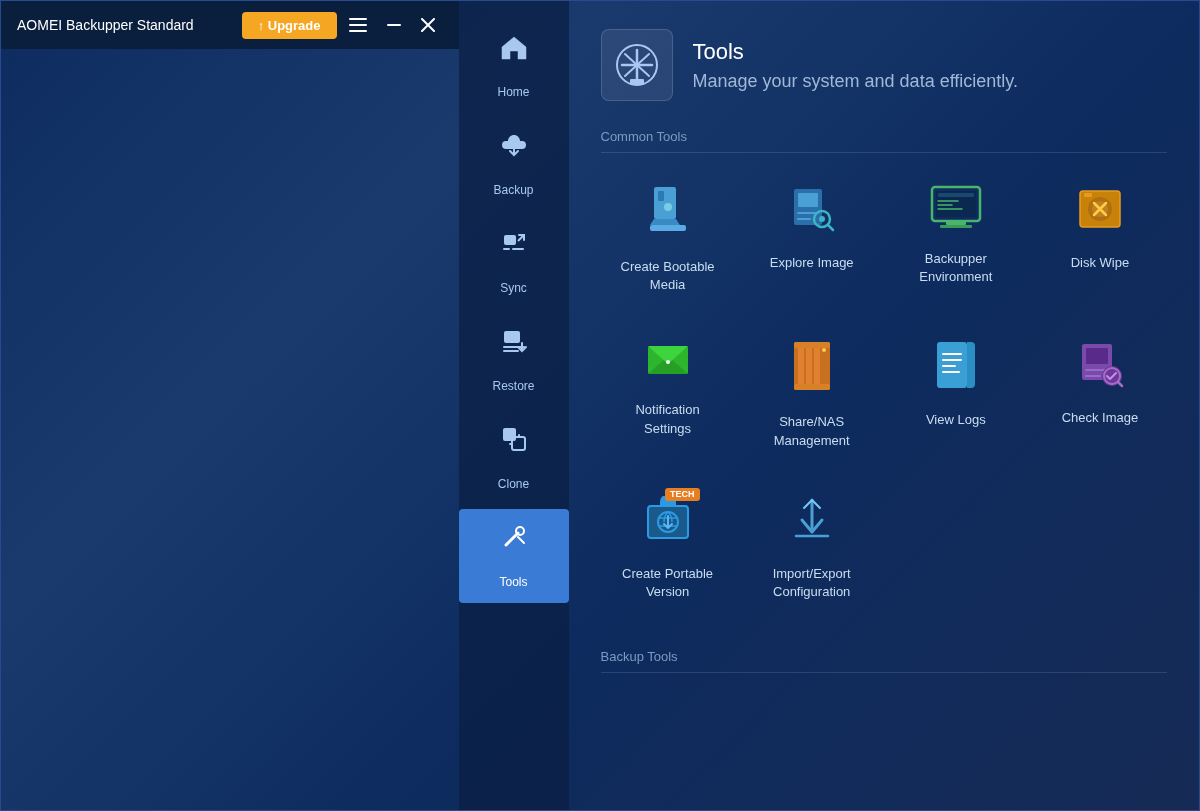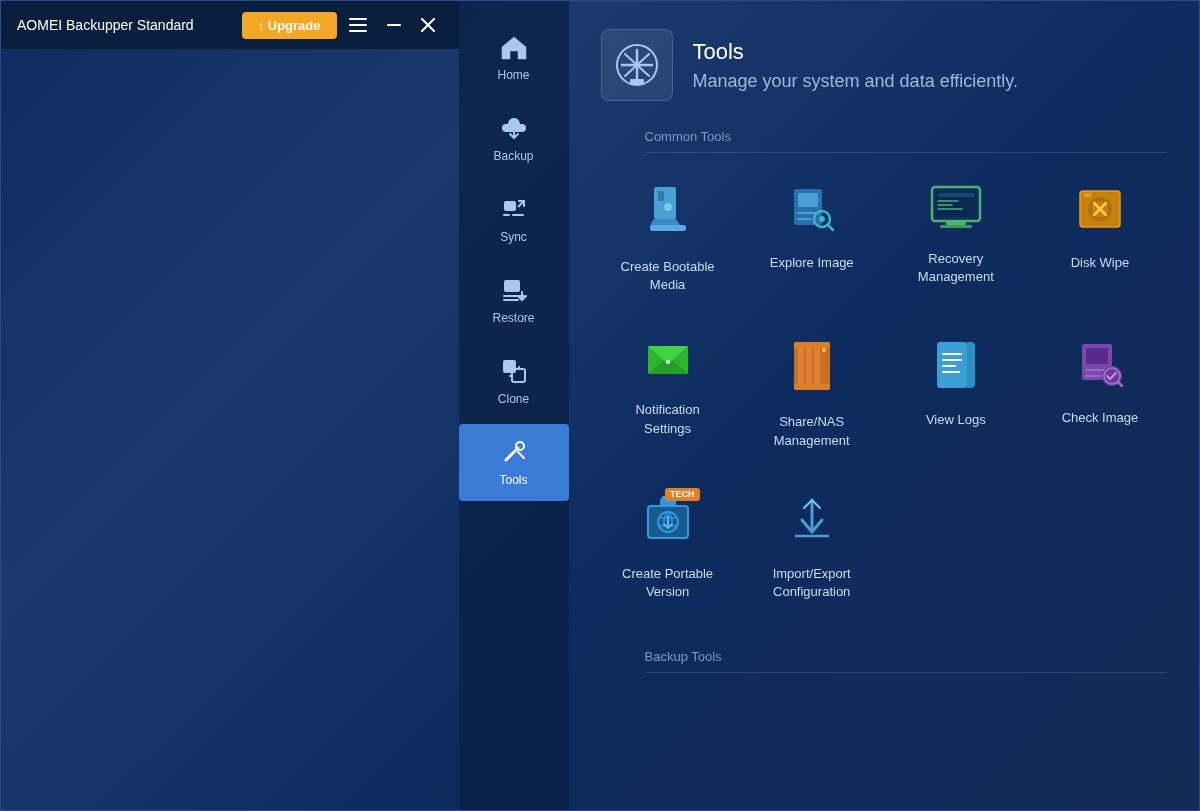--- a/index.html
+++ b/index.html
@@ -89,21 +89,21 @@
 
     .sidebar-item {
       width: 100%;
       display: flex;
       flex-direction: column;
       align-items: center;
       padding: 14px 8px;
       cursor: pointer;
       border-radius: 4px;
       color: #a8c8f0;
-      gap: 3px;
+      gap: 20px;
       transition: background 0.2s;
     }
     .sidebar-item.active {
       background: #3a7bd5;
       color: white;
     }
 
     .sidebar-icon {
       font-size: 24px;
       line-height: 1;
@@ -154,21 +154,20 @@
       color: #a0b8d8;
     }
 
     
     .section-title {
       font-size: 13px;
       color: #7a9bc0;
       margin-bottom: 12px;
       padding-bottom: 8px;
       border-bottom: 1px solid rgba(255,255,255,0.12);
-      margin-left: 44px;
     }
 
     
     .tools-grid {
       display: grid;
       grid-template-columns: repeat(4, 1fr);
       gap: 10px;
       margin-bottom: 32px;
     }
 
@@ -362,21 +361,21 @@
           <div class="tool-icon">
             <svg width="52" height="44" viewBox="0 0 52 44" fill="none">
               <rect x="2" y="2" width="48" height="34" rx="3" fill="none" stroke="#4ab56a" stroke-width="2.5"></rect>
               <rect x="6" y="6" width="40" height="26" rx="1" fill="#0a2850"></rect>
               <rect x="8" y="8" width="36" height="4" rx="1" fill="#1a4870"></rect>
               <path d="M8 16h20M8 20h14M8 24h24" stroke="#4ab56a" stroke-width="1.5" stroke-linecap="round"></path>
               <rect x="16" y="36" width="20" height="4" rx="1" fill="#4ab56a"></rect>
               <rect x="10" y="40" width="32" height="3" rx="1" fill="#3a9a5a"></rect>
             </svg>
           </div>
-          <span class="tool-label">Recovery Management</span>
+          <span class="tool-label">Backupper Environment</span>
         </div>
 
         <div class="tool-item">
           <div class="tool-icon">
             <svg width="48" height="48" viewBox="0 0 48 48" fill="none">
               <rect x="4" y="6" width="40" height="36" rx="3" fill="#c8820a"></rect>
               <rect x="4" y="6" width="40" height="36" rx="3" fill="none" stroke="#e89a20" stroke-width="1.5"></rect>
               <circle cx="24" cy="24" r="12" fill="#b07010"></circle>
               <circle cx="24" cy="24" r="8" fill="#c08020"></circle>
               <path d="M30 18l-12 12M18 18l12 12" stroke="#ffcc44" stroke-width="2.5" stroke-linecap="round"></path>

